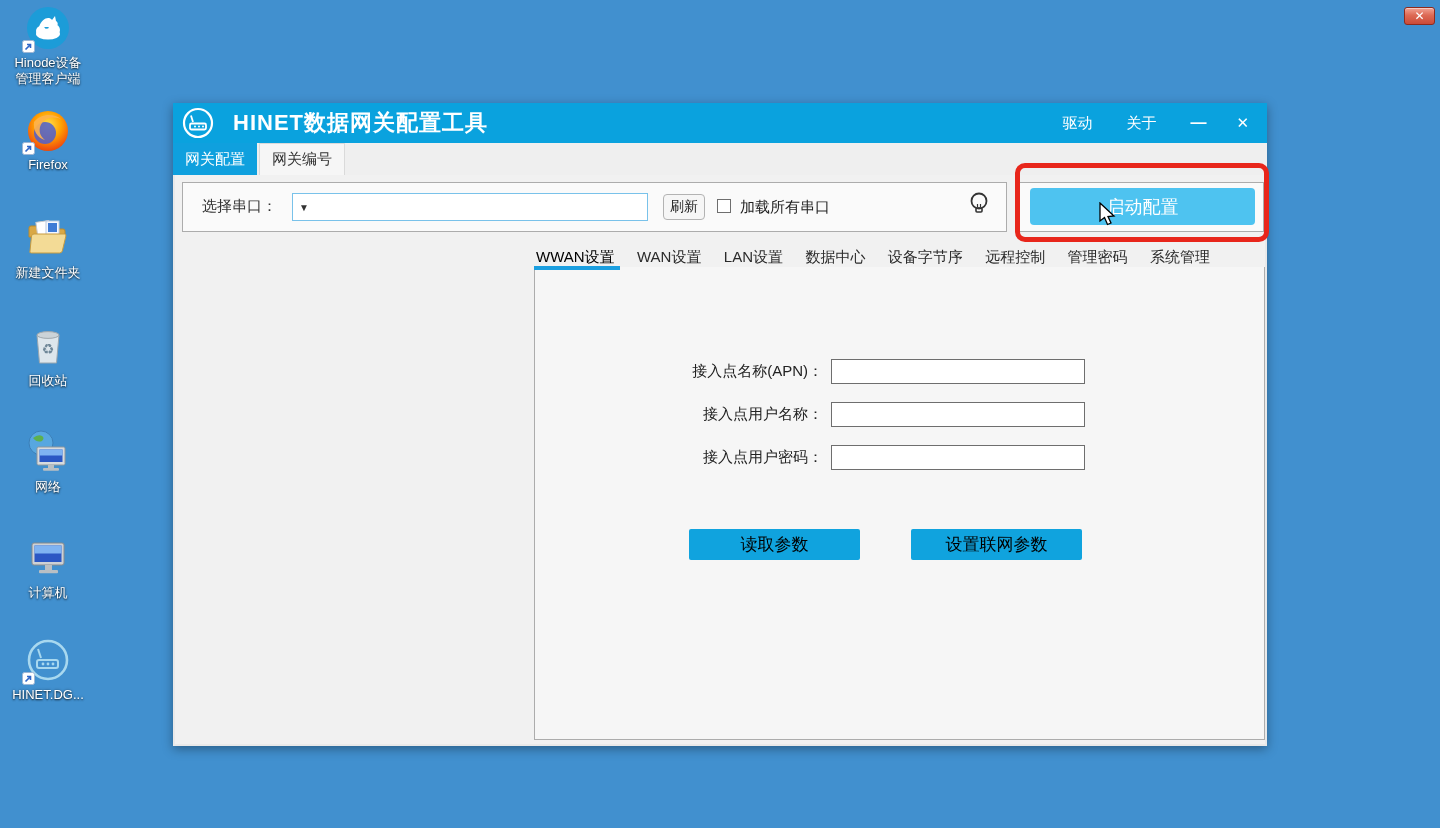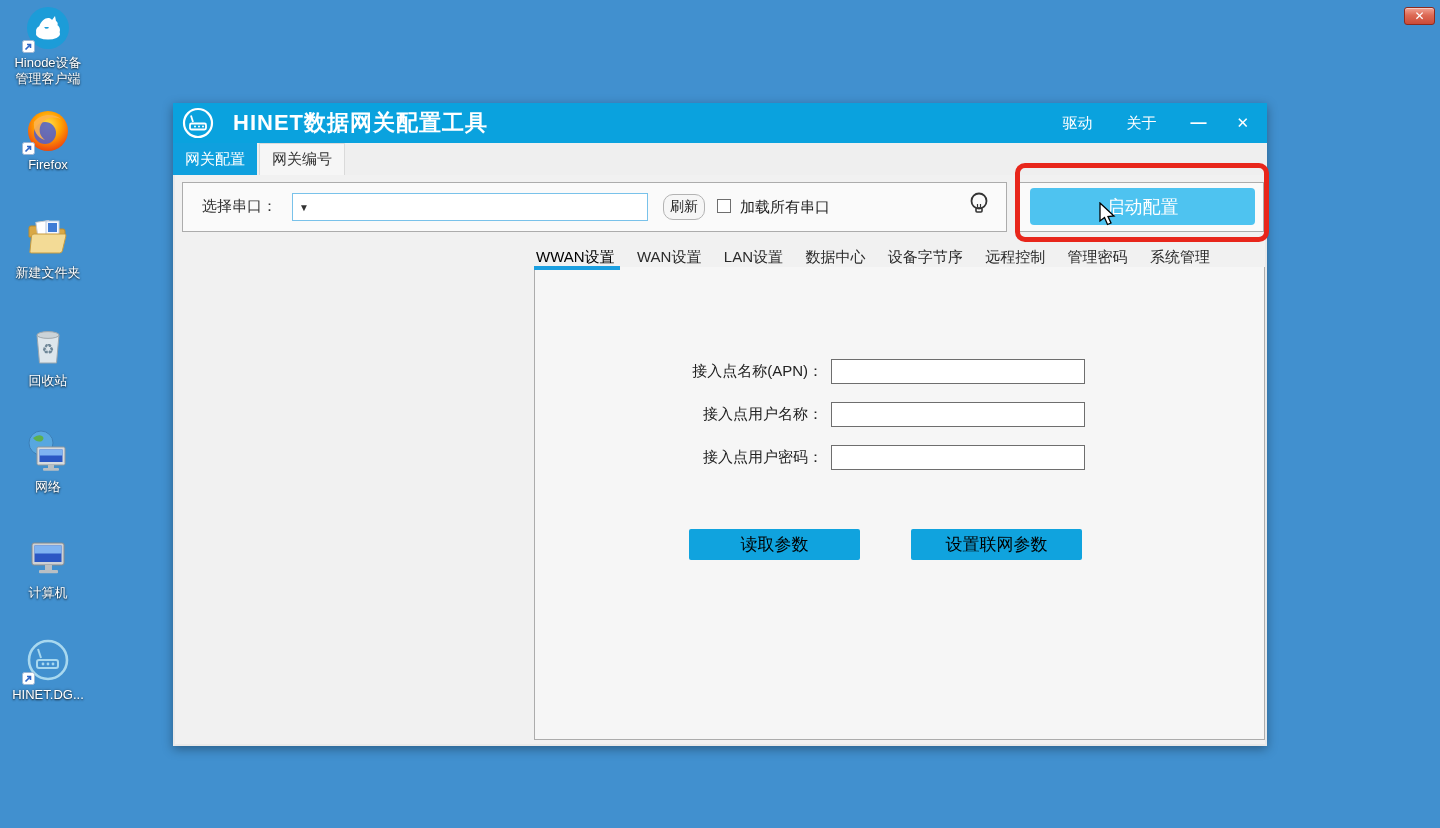--- a/index.html
+++ b/index.html
@@ -74,21 +74,21 @@
   .serial-label { position:absolute; left:27px; top:94px; font-size:15px; color:#333; }
   .combo {
     position:absolute; left:117px; top:90px; width:356px; height:28px;
     background:#fff; border:1px solid #79C2EA;
     display:flex; align-items:center; cursor:pointer;
   }
   .combo .combo-text { flex:1; padding-left:8px; font-size:15px; color:#222; }
   .combo .combo-arrow { width:22px; text-align:center; font-size:10px; color:#333; }
   .btn-refresh {
     position:absolute; left:488px; top:91px; height:26px; padding:0 6px;
-    background:#F6F6F6; border:1px solid #B3B3B3; border-radius:10px;
+    background:#F6F6F6; border:1px solid #B3B3B3; border-radius:4px;
     font-size:14px; color:#222; cursor:pointer;
   }
   .chk {
     position:absolute; left:542px; top:96px; width:14px; height:14px;
     background:#fff; border:1px solid #6E6E6E; cursor:pointer;
   }
   .chk-label { position:absolute; left:565px; top:95px; font-size:15px; color:#222; }
   .bulb { position:absolute; left:792px; top:88px; width:24px; height:28px; cursor:pointer; }
 
   .btn-start {

